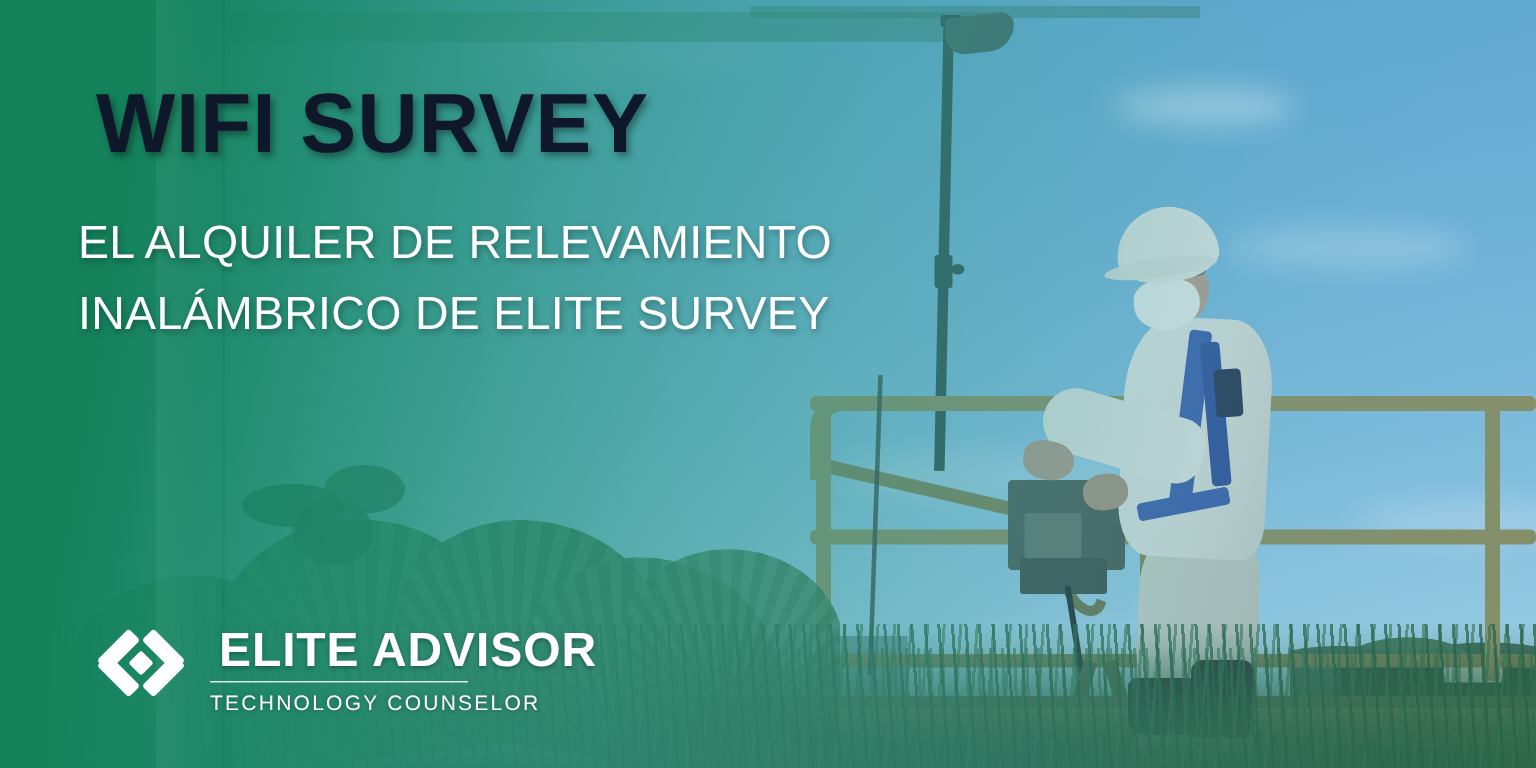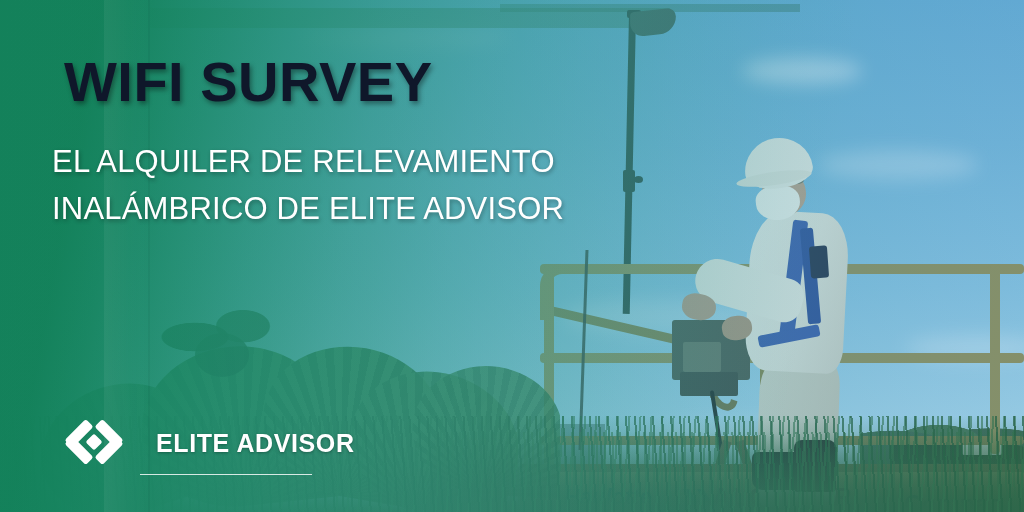--- a/index.html
+++ b/index.html
@@ -569,22 +569,22 @@
     position: absolute;
     left: 0; top: 4px;
     width: 64px; height: 64px;
   }
   .logo-text {
     position: absolute;
     left: 78px; top: 6px;
     width: 172px;
   }
   .logo-name {
-    margin: 16px;
-    font-size: 25px;
+    margin: 6px;
+    font-size: 32px;
     line-height: 30px;
     font-weight: bold;
     letter-spacing: 0.6px;
     color: #ffffff;
     white-space: nowrap;
     text-shadow: 0 1px 3px rgba(0,0,0,.30);
   }
   .logo-rule {
     margin: 4px 0 4px 0;
     width: 100%;
@@ -696,35 +696,36 @@
   <div class="overlay-warm"></div>
   <div class="seam"></div>
   <div class="seam2"></div>
 
   <div class="content">
 
     <h1 class="title">WIFI SURVEY</h1>
 
     <div class="subtitle">
       <div>EL ALQUILER DE RELEVAMIENTO</div>
-      <div>INALÁMBRICO DE ELITE ADVISOR</div>
+      <div>INALÁMBRICO DE ELITE SURVEY</div>
     </div>
 
     <div class="logo">
       <div class="logo-mark">
         <svg viewBox="0 0 64 64" width="64" height="64" aria-hidden="true">
           <g fill="#ffffff">
             <rect x="2" y="18" width="30" height="11" rx="2.5" transform="rotate(-45 17 23.5)"></rect>
             <rect x="32" y="18" width="30" height="11" rx="2.5" transform="rotate(45 47 23.5)"></rect>
             <rect x="2" y="35" width="30" height="11" rx="2.5" transform="rotate(45 17 40.5)"></rect>
             <rect x="32" y="35" width="30" height="11" rx="2.5" transform="rotate(-45 47 40.5)"></rect>
             <rect x="26" y="26" width="12" height="12" rx="2" transform="rotate(45 32 32)"></rect>
           </g>
         </svg>
       </div>
       <div class="logo-text">
         <p class="logo-name">ELITE ADVISOR</p>
         <div class="logo-rule"></div>
+        <p class="logo-tag">TECHNOLOGY COUNSELOR</p>
       </div>
     </div>
 
   </div>
 </div>
 
 </body></html>

